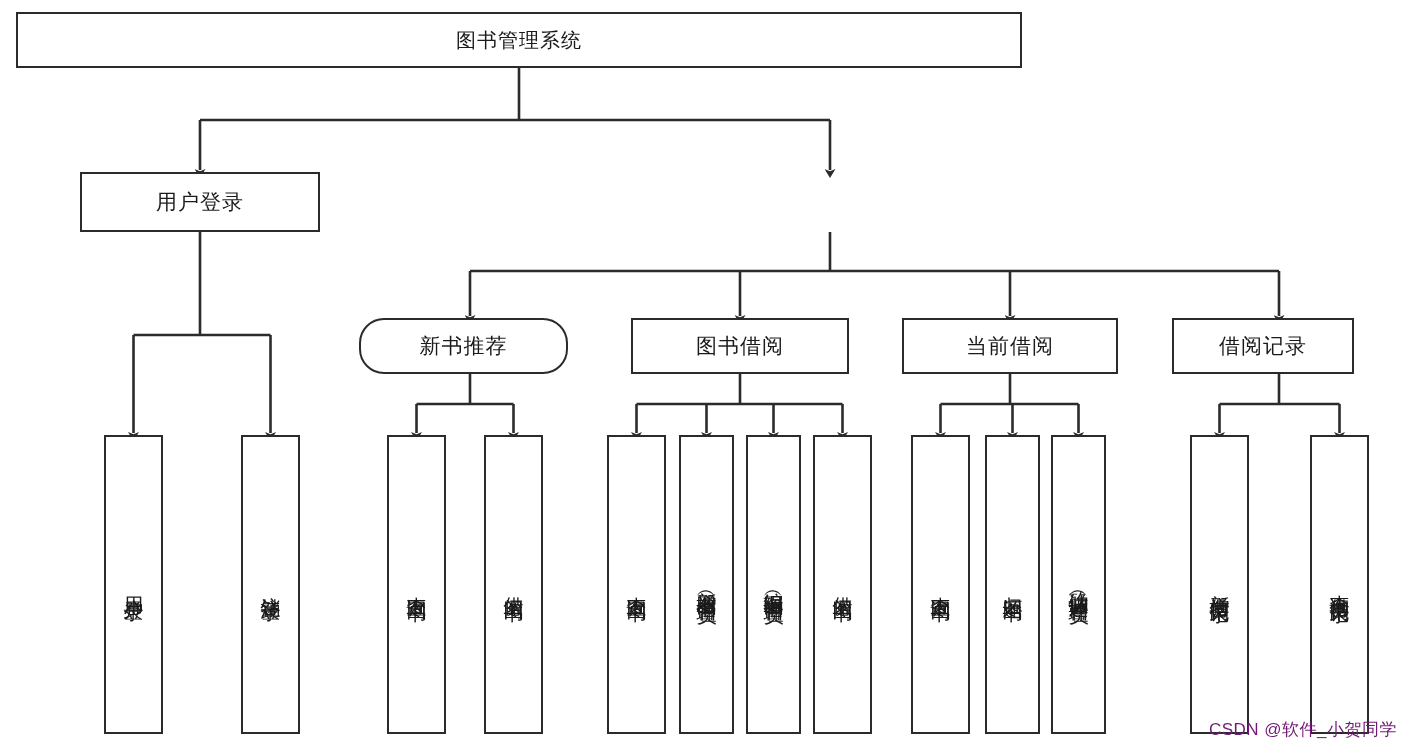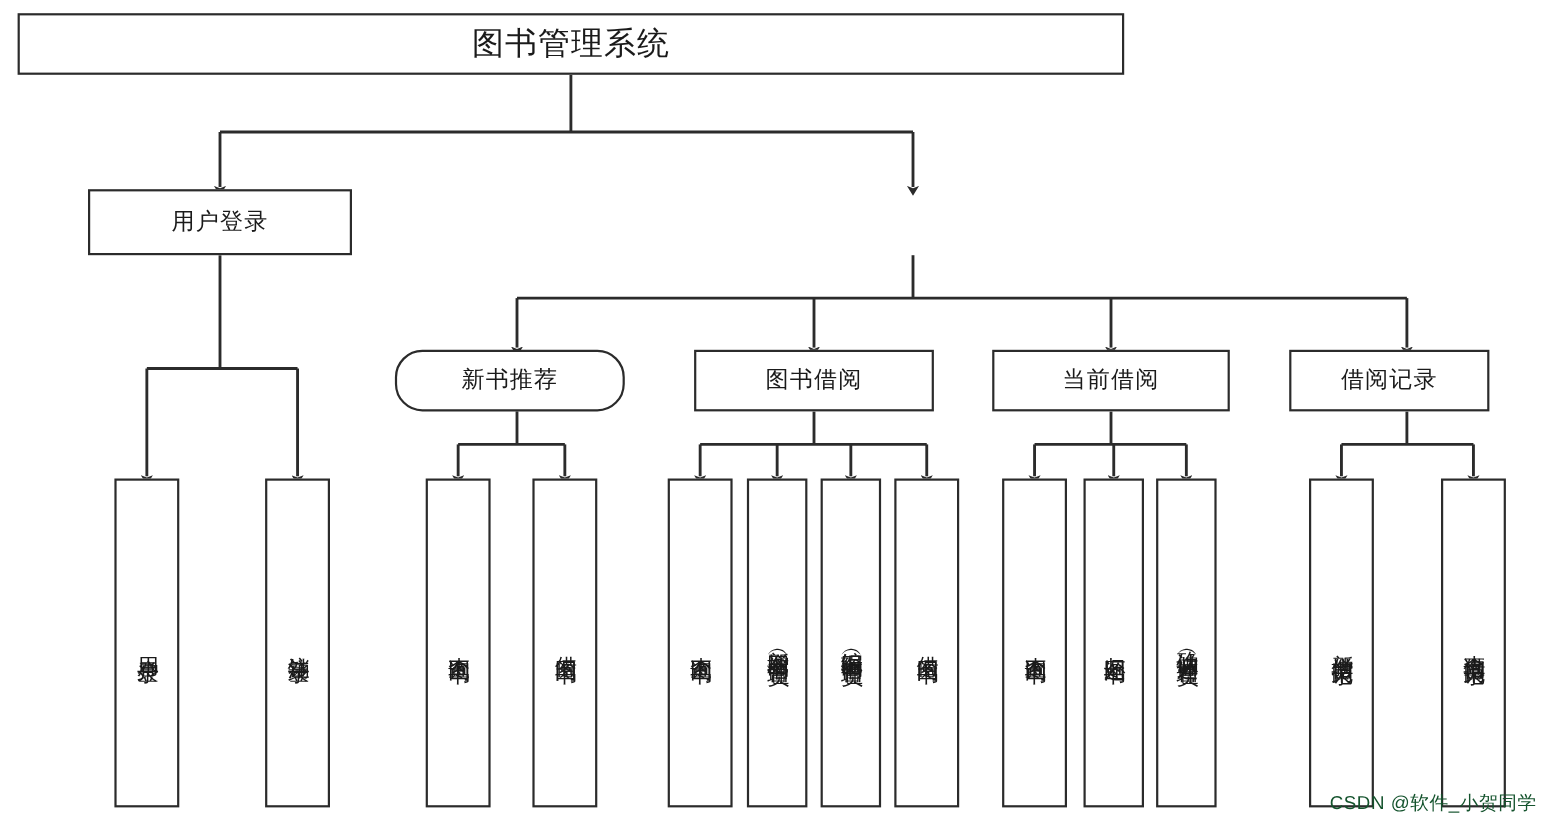--- a/index.html
+++ b/index.html
@@ -37,40 +37,40 @@
     color: #1a1a1a;
     z-index: 2;
   }
   .node-h {
     font-size: 21px;
     letter-spacing: 1px;
     line-height: 1.2;
     white-space: nowrap;
   }
   .node-root {
-    font-size: 29px;
+    font-size: 20px;
   }
   .node-v {
     writing-mode: vertical-rl;
     text-orientation: upright;
     font-size: 20px;
     line-height: 1.35;
     letter-spacing: 2px;
     text-align: center;
     align-items: center;
     justify-content: center;
     padding: 6px 0;
     overflow: hidden;
   }
   .watermark {
     position: absolute;
     right: 8px;
     bottom: 6px;
     font-size: 17px;
-    color: #14532d;
+    color: #701a75;
     letter-spacing: 0.5px;
     z-index: 3;
     white-space: nowrap;
   }
 </style>
 </head>
 <body>
 
 <div id="canvas">
 

